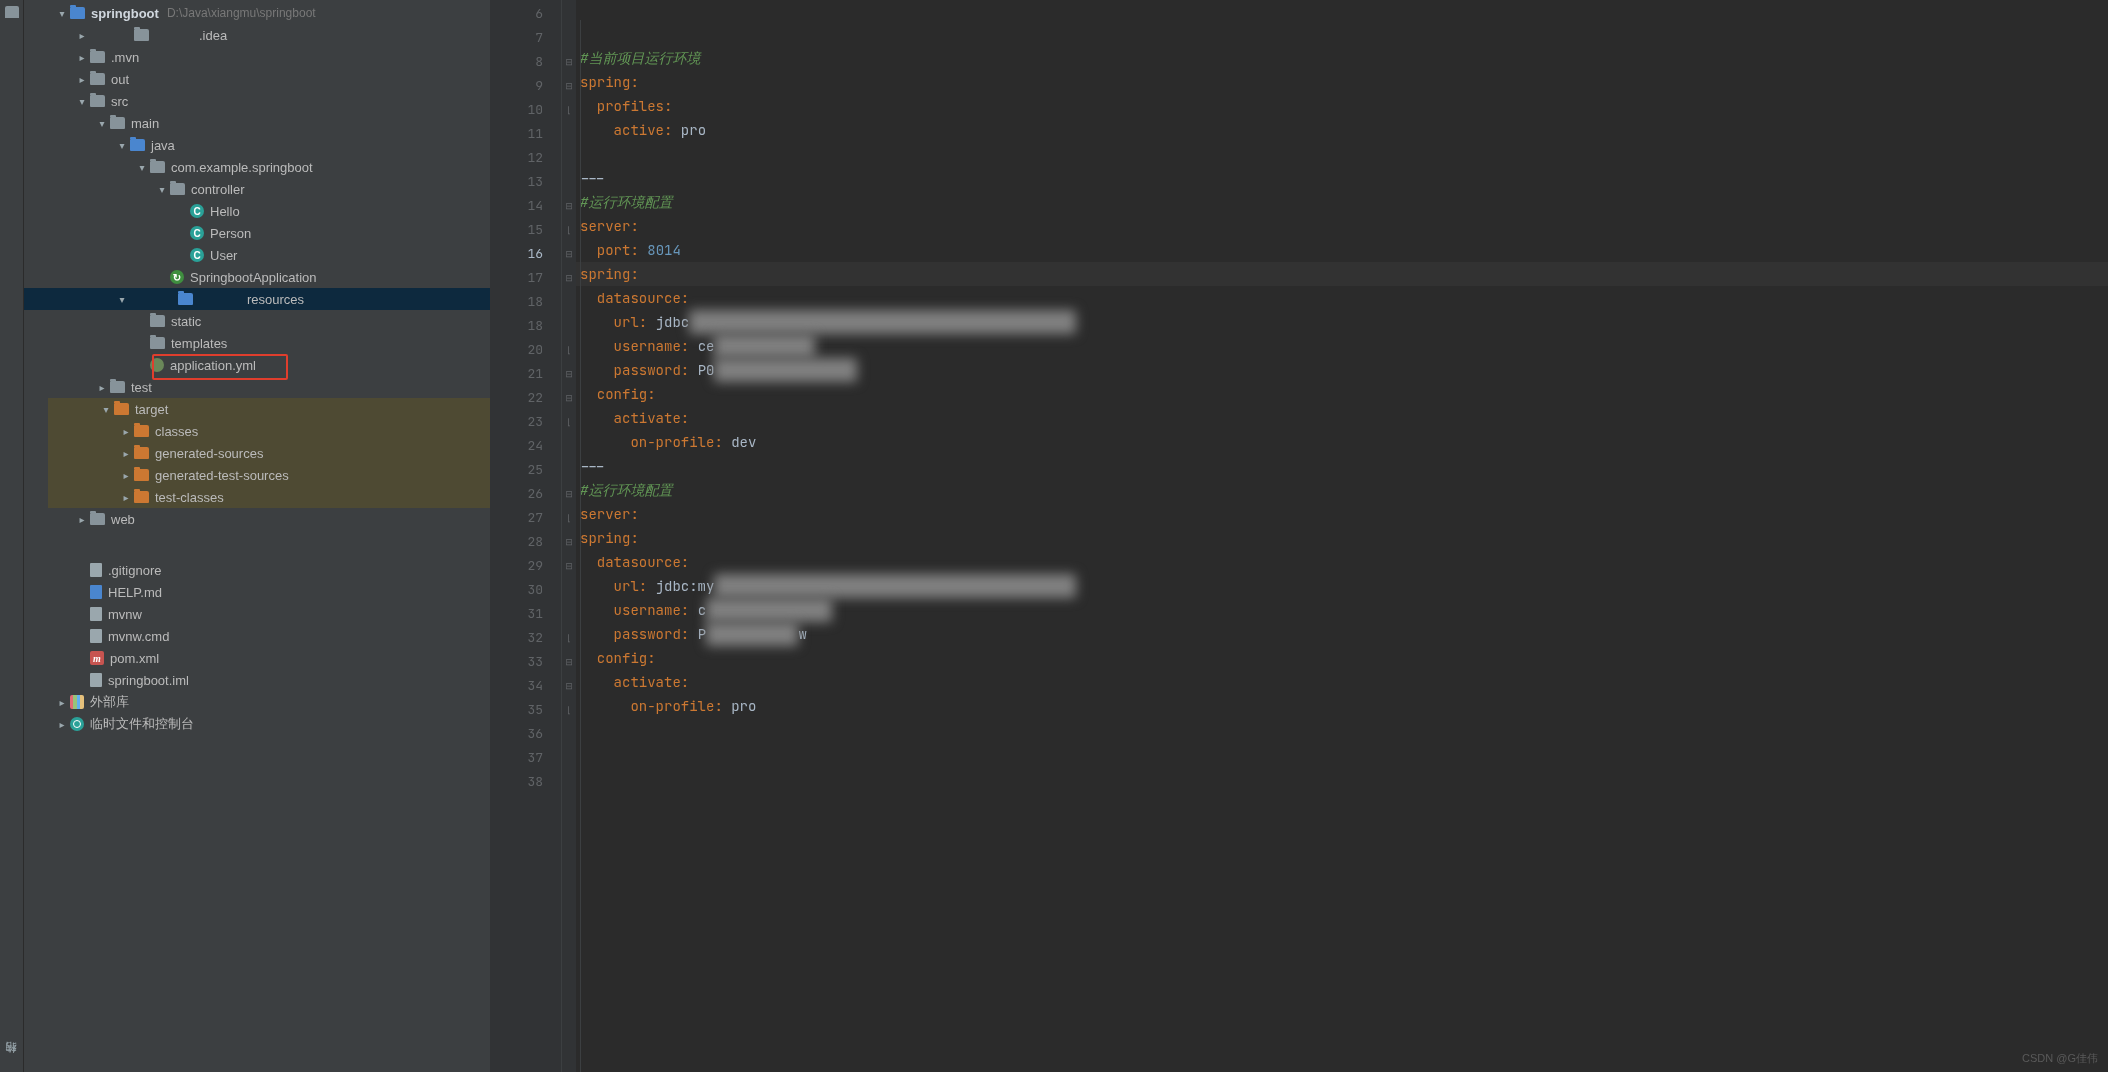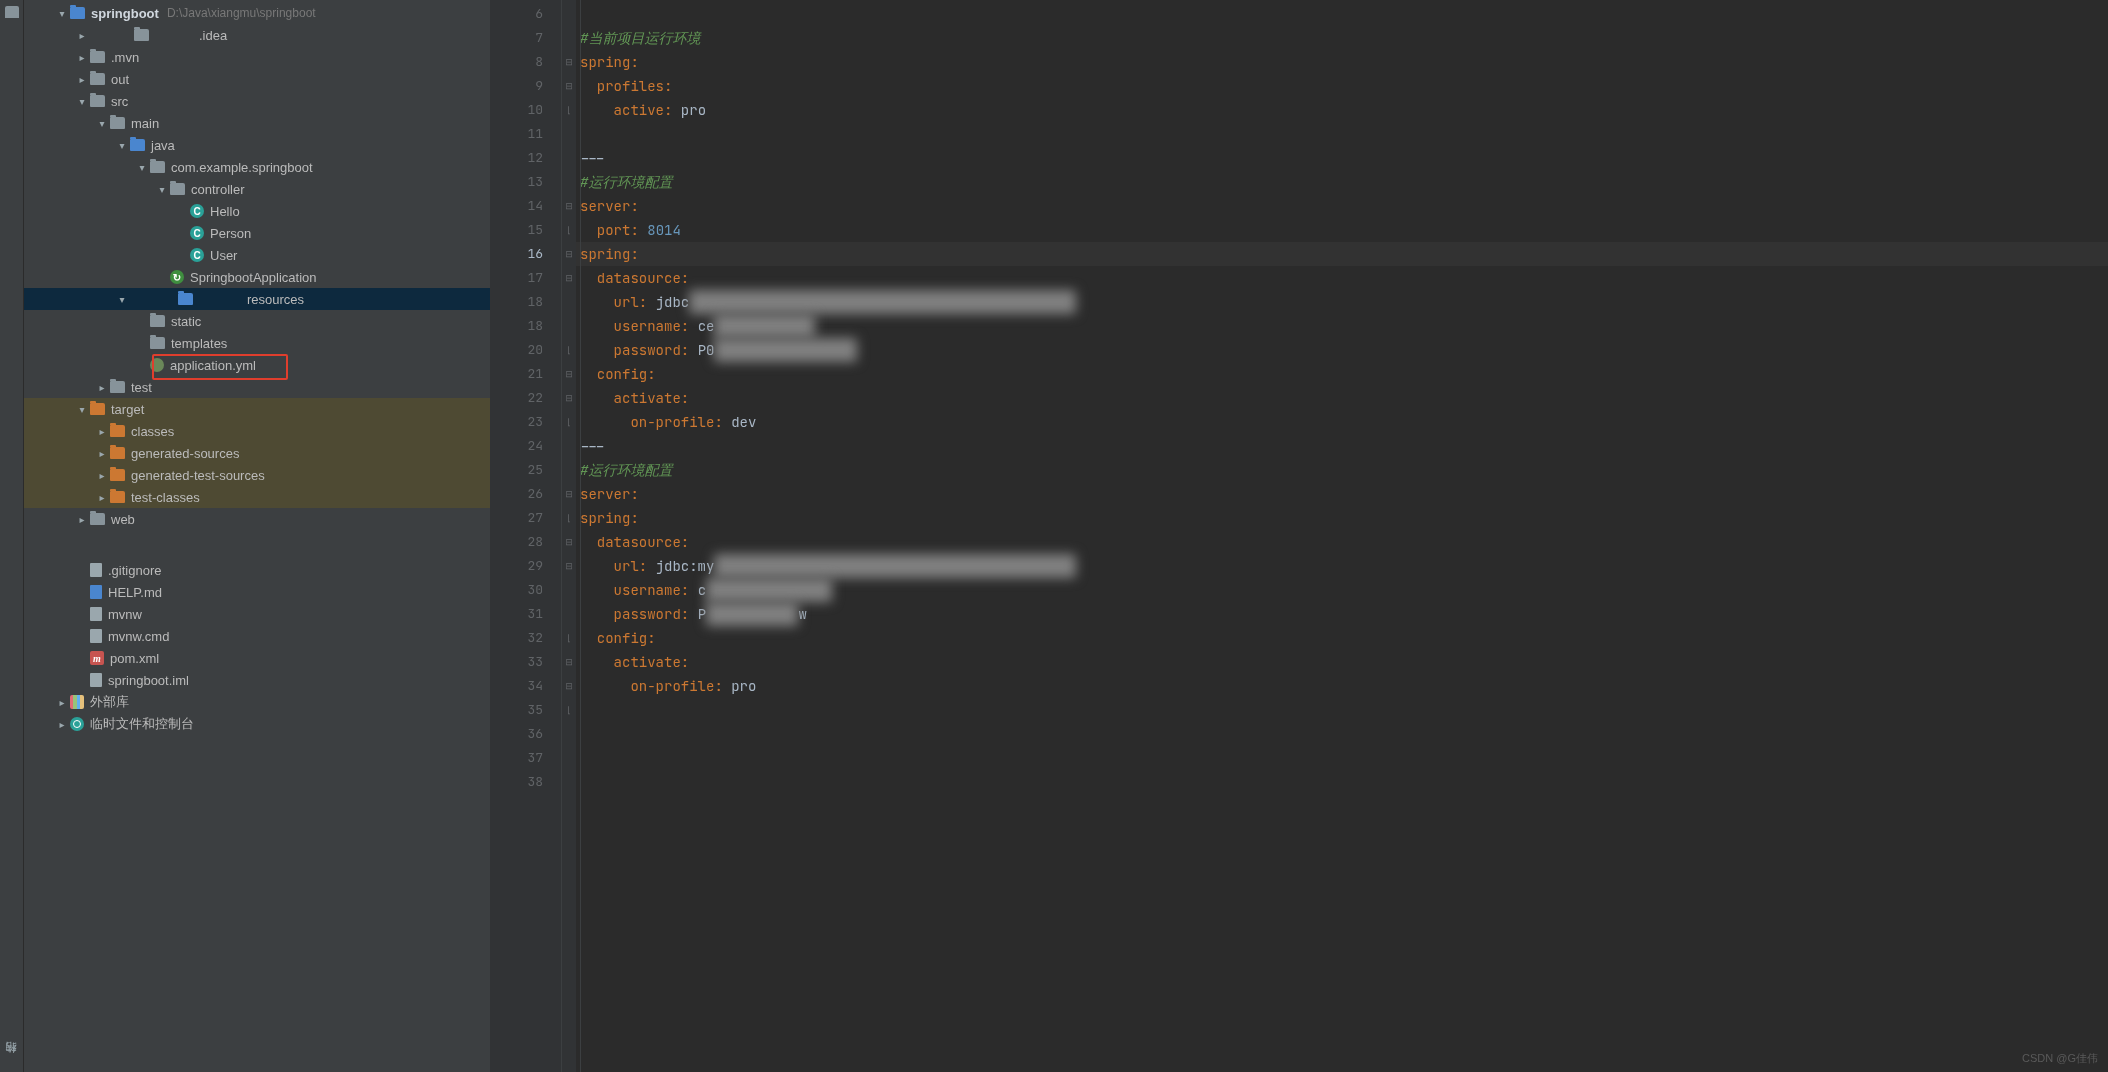--- a/index.html
+++ b/index.html
@@ -9,21 +9,21 @@
     font-size: 13px; width: 2108px; height: 1072px;
     display: flex; overflow: hidden;
   }
   .gutter-left { width: 24px; background: #3c3f41; border-right: 1px solid #2b2b2b; position: relative; }
   .gutter-left .proj-icon { position:absolute; top:6px; left:5px; width:14px; height:12px; background:#87939a; border-radius:2px 2px 0 0; }
   .gutter-left .bottom-tab { position:absolute; bottom:10px; left:4px; writing-mode: vertical-rl; font-size:11px; color:#9aa7ad; transform: rotate(180deg); }
   .sidebar { width: 466px; background: #3c3f41; display: flex; flex-direction: column; }
   .tree { flex: 1; overflow: hidden; padding-top: 2px; }
   .row { display:flex; align-items:center; height:22px; white-space:nowrap; cursor:default; }
   .row.selected { background:#0d293e; }
-  .row.highlighted { background:#4e4a33; }
+  .row.highlighted { background:#4e4a33;margin-left:24px; }
   .row.box { position:relative; }
   .row.box::after { content:""; position:absolute; left:128px; top:0; width:132px; height:22px; border:2px solid #e03e2d; border-radius:2px; pointer-events:none; }
   .arrow { width:16px; text-align:center; color:#9aa7ad; font-size:10px; flex-shrink:0; }
   .arrow.open::before { content:"▾"; }
   .arrow.closed::before { content:"▸"; }
   .icon { width:16px; height:16px; margin-right:6px; flex-shrink:0; display:inline-flex; align-items:center; justify-content:center; border-radius:2px; font-size:10px; }
   .icon.folder { background:#87939a; width:15px; height:12px; border-radius:1px 2px 1px 1px; position:relative; }
   .icon.folder::before { content:""; position:absolute; top:-2px; left:0; width:6px; height:2px; background:#87939a; border-radius:1px 1px 0 0; }
   .icon.folder.blue { background:#4a86cf; }
   .icon.folder.blue::before { background:#4a86cf; }
@@ -40,21 +40,21 @@
   .label { color:#bbbbbb; }
   .label.bold { font-weight:600; color:#d0d7de; }
   .path { color:#787878; margin-left:8px; font-size:12px; }
 
   .editor-wrap { flex:1; display:flex; background:#2b2b2b; position:relative; }
   .editor-gutter { width:72px; text-align:right; padding-right:18px; color:#606366; font-family:"JetBrains Mono","Consolas",monospace; font-size:13px; line-height:24px; padding-top:2px; border-right:1px solid #3c3f41; background:#313335;}
   .editor-gutter .ln { height:24px; }
   .editor-gutter .ln.current { color:#a9b7c6; }
   .fold-col { width:14px; background:#313335; line-height:24px; padding-top:2px; }
   .fold-col .fm { height:24px; display:flex; align-items:center; justify-content:center; color:#606366; font-size:9px; }
-  .code { flex:1; font-family:"JetBrains Mono","Consolas",monospace; font-size:14px; line-height:24px; padding-top:2px; position:relative; }
+  .code { flex:1; font-family:"JetBrains Mono","Consolas",monospace; font-size:14px; line-height:24px; padding-top:2px; position:relative;margin-top:20px; }
   .code .cl { height:24px; padding-left:4px; white-space:pre; }
   .code .cl.current { background:#323232; }
   .indent-guide { position:absolute; top:0; bottom:0; width:1px; background:#3c3f41; }
   .c-key { color:#cc7832; }
   .c-punc { color:#cc7832; }
   .c-val { color:#6897bb; }
   .c-str { color:#a9b7c6; }
   .c-comment { color:#629755; font-style:italic; }
   .blur { filter: blur(6px); background:#808080; color:transparent; border-radius:2px; display:inline-block; }
   .watermark { position:absolute; right:10px; bottom:6px; color:#5a5a5a; font-size:11px; }

